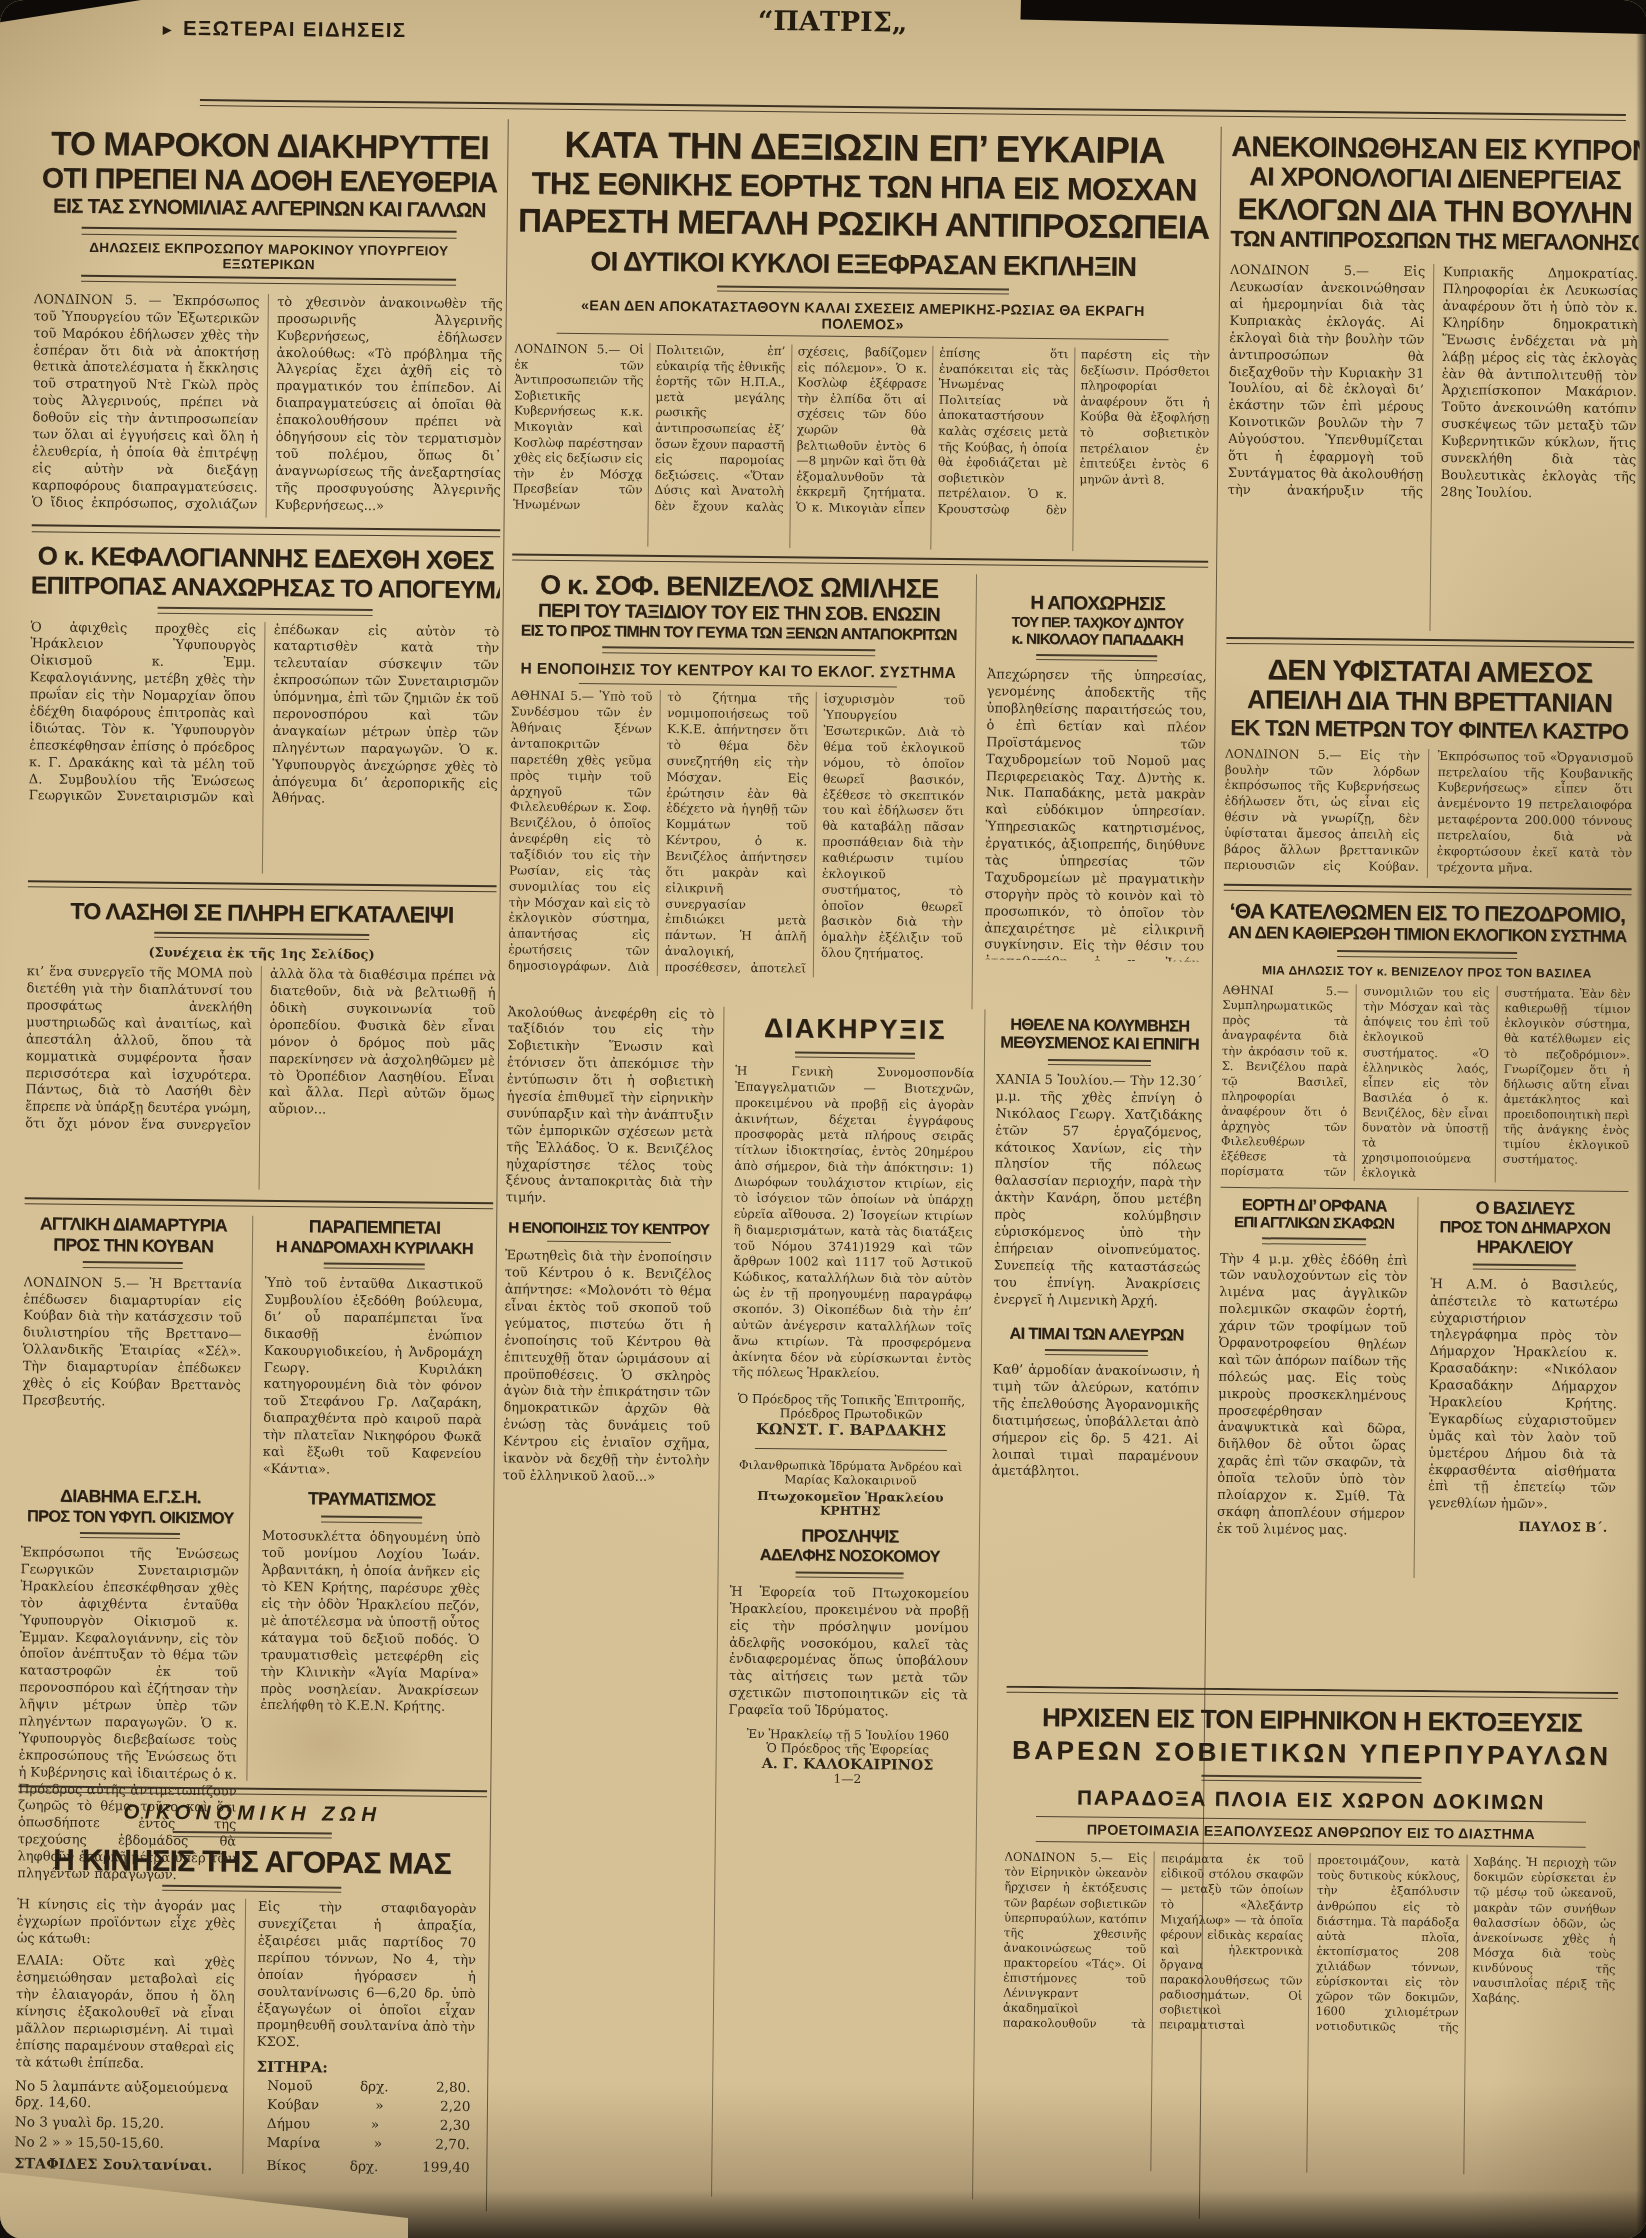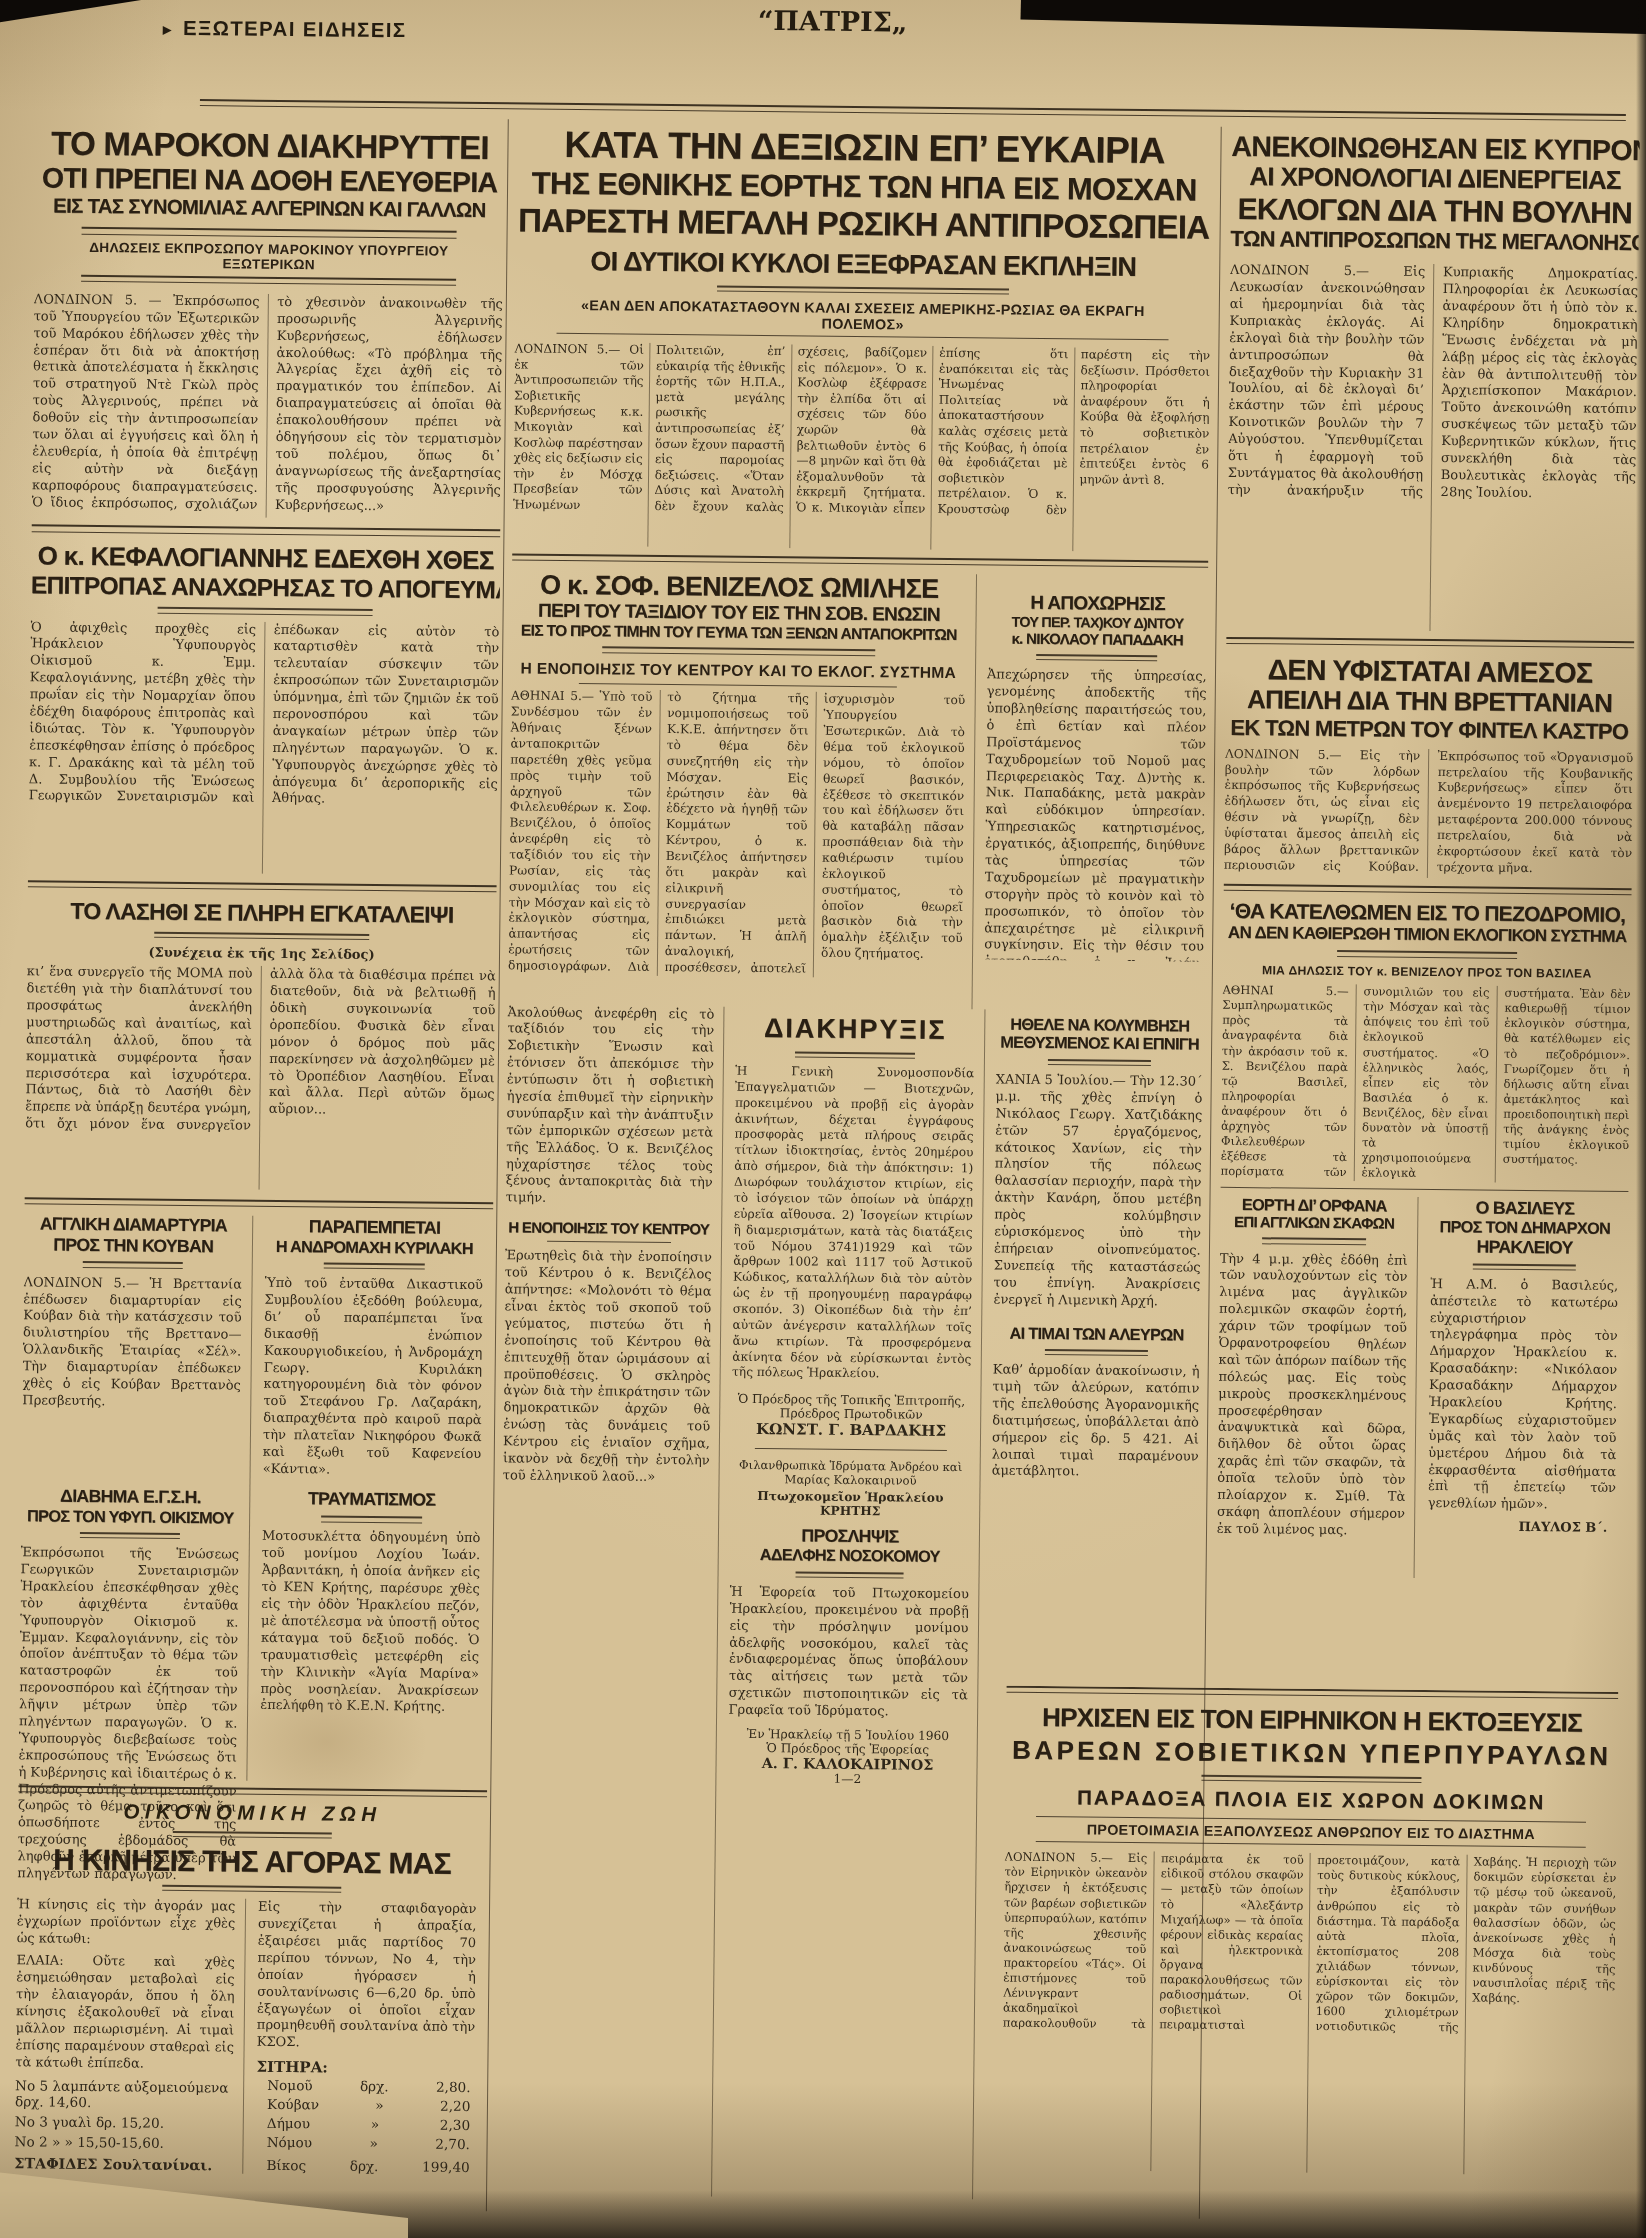--- a/index.html
+++ b/index.html
@@ -1,17 +1,17 @@
 <!DOCTYPE html>
 <html style="font-size:11px"><head>
 <meta charset="utf-8">
 <style>
   html,body{margin:0;padding:0;background:#120e09;}
   #page{position:relative;width:1647px;height:2239px;overflow:hidden;background:#120e09;
-        font-family:"DejaVu Serif","Liberation Serif",serif;color:#2e2619;}
+        font-family:"DejaVu Serif","Liberation Serif",serif;color:#2e2619;border-radius:24px;}
   #paper{position:absolute;inset:0;
     background:
       radial-gradient(ellipse 612px 408px at 18% 22%, rgba(250,240,210,.28), transparent 70%),
       radial-gradient(ellipse 748px 544px at 55% 55%, rgba(245,232,195,.18), transparent 70%),
       radial-gradient(ellipse 340px 612px at 99% 40%, rgba(90,70,40,.25), transparent 75%),
       linear-gradient(100deg, rgba(125,98,58,.22) 0%, rgba(125,98,58,0) 9%, rgba(125,98,58,0) 91%, rgba(95,72,40,.3) 100%),
       linear-gradient(to bottom, rgba(120,95,55,.16) 0%, rgba(120,95,55,0) 5%, rgba(120,95,55,0) 93%, rgba(70,52,28,.42) 100%),
       #d6c196;}
   
   .wedge-tr{position:absolute;top:-23px;right:-20.4px;width:646px;height:50px;background:#0d0a07;transform:rotate(1.35deg);}
@@ -171,21 +171,21 @@
               <span>Κούβαν</span>
               <span>»</span>
               <span>2,20</span>
             </div>
             <div class="pricerow">
               <span>Δήμου</span>
               <span>»</span>
               <span>2,30</span>
             </div>
             <div class="pricerow">
-              <span>Νόμου</span>
+              <span>Μαρίνα</span>
               <span>»</span>
               <span>2,70.</span>
             </div>
             <div class="pricerow" style="margin-top:4.1px;">
               <span>Βίκος</span>
               <span>δρχ.</span>
               <span>199,40</span>
             </div>
           </div>
         </div>

